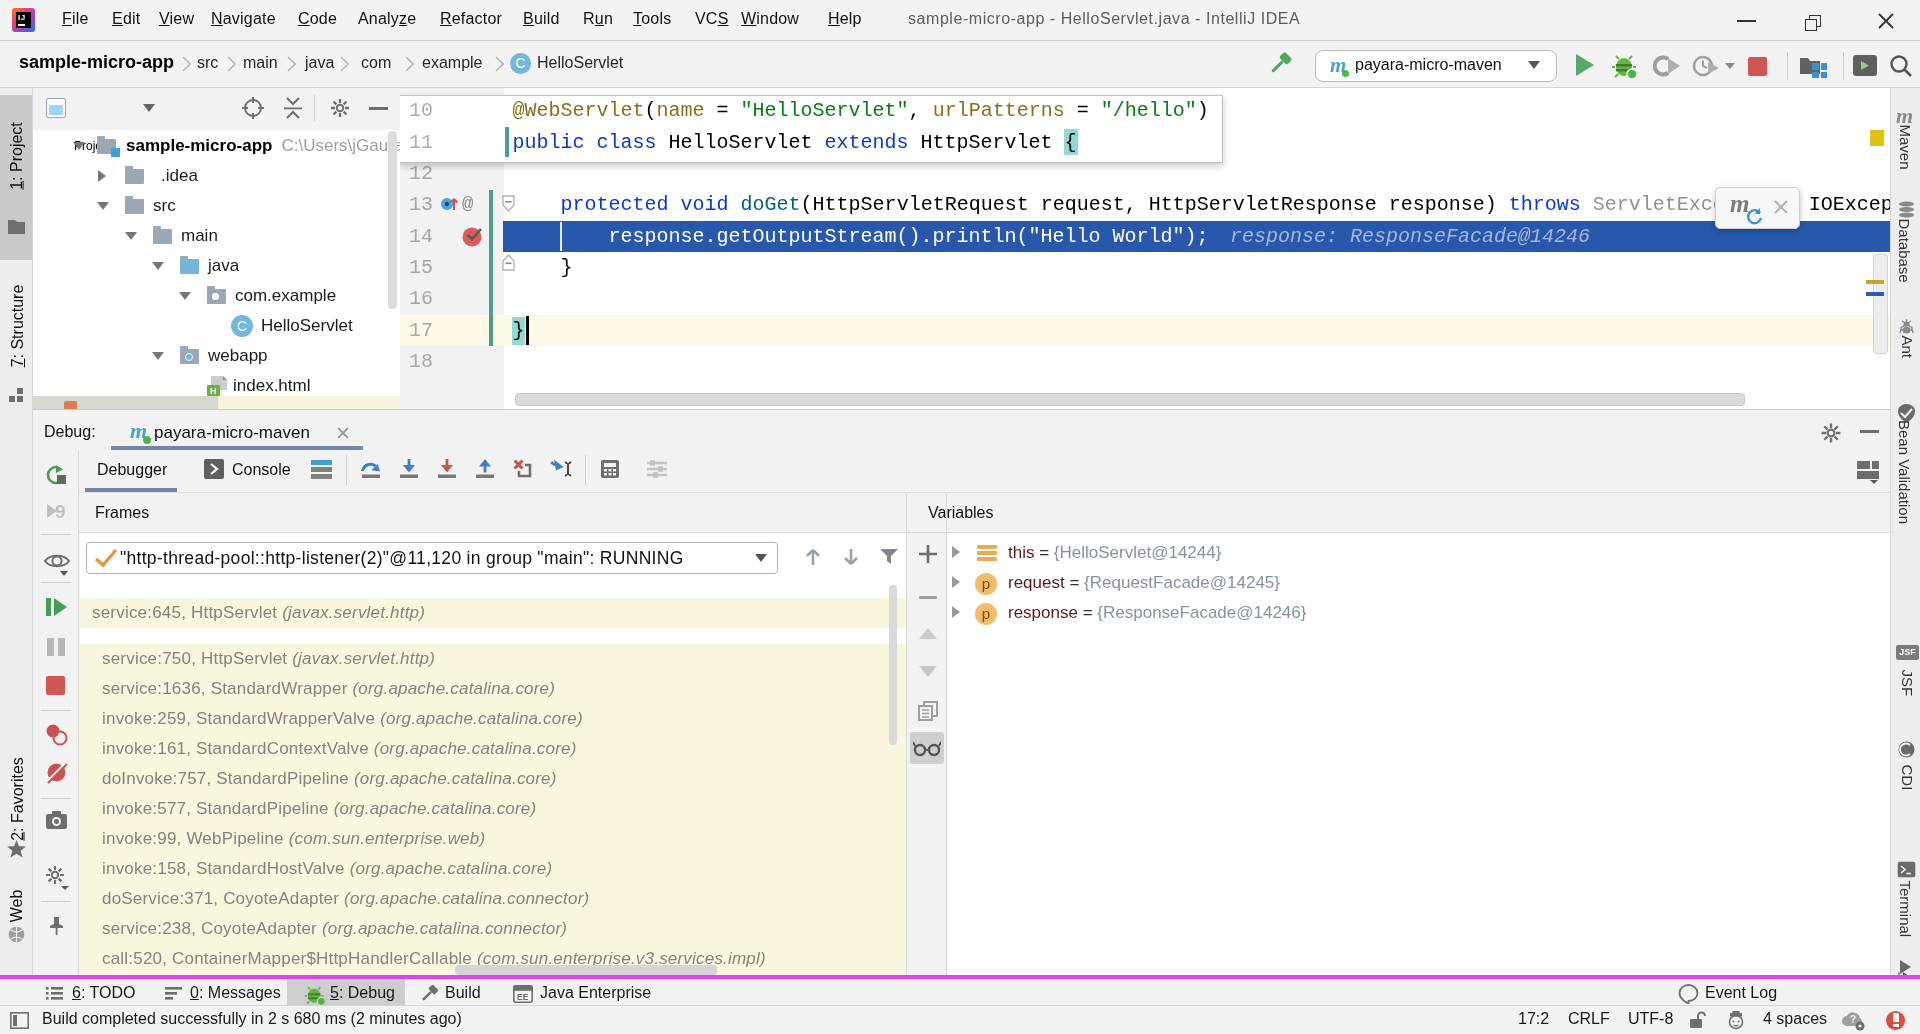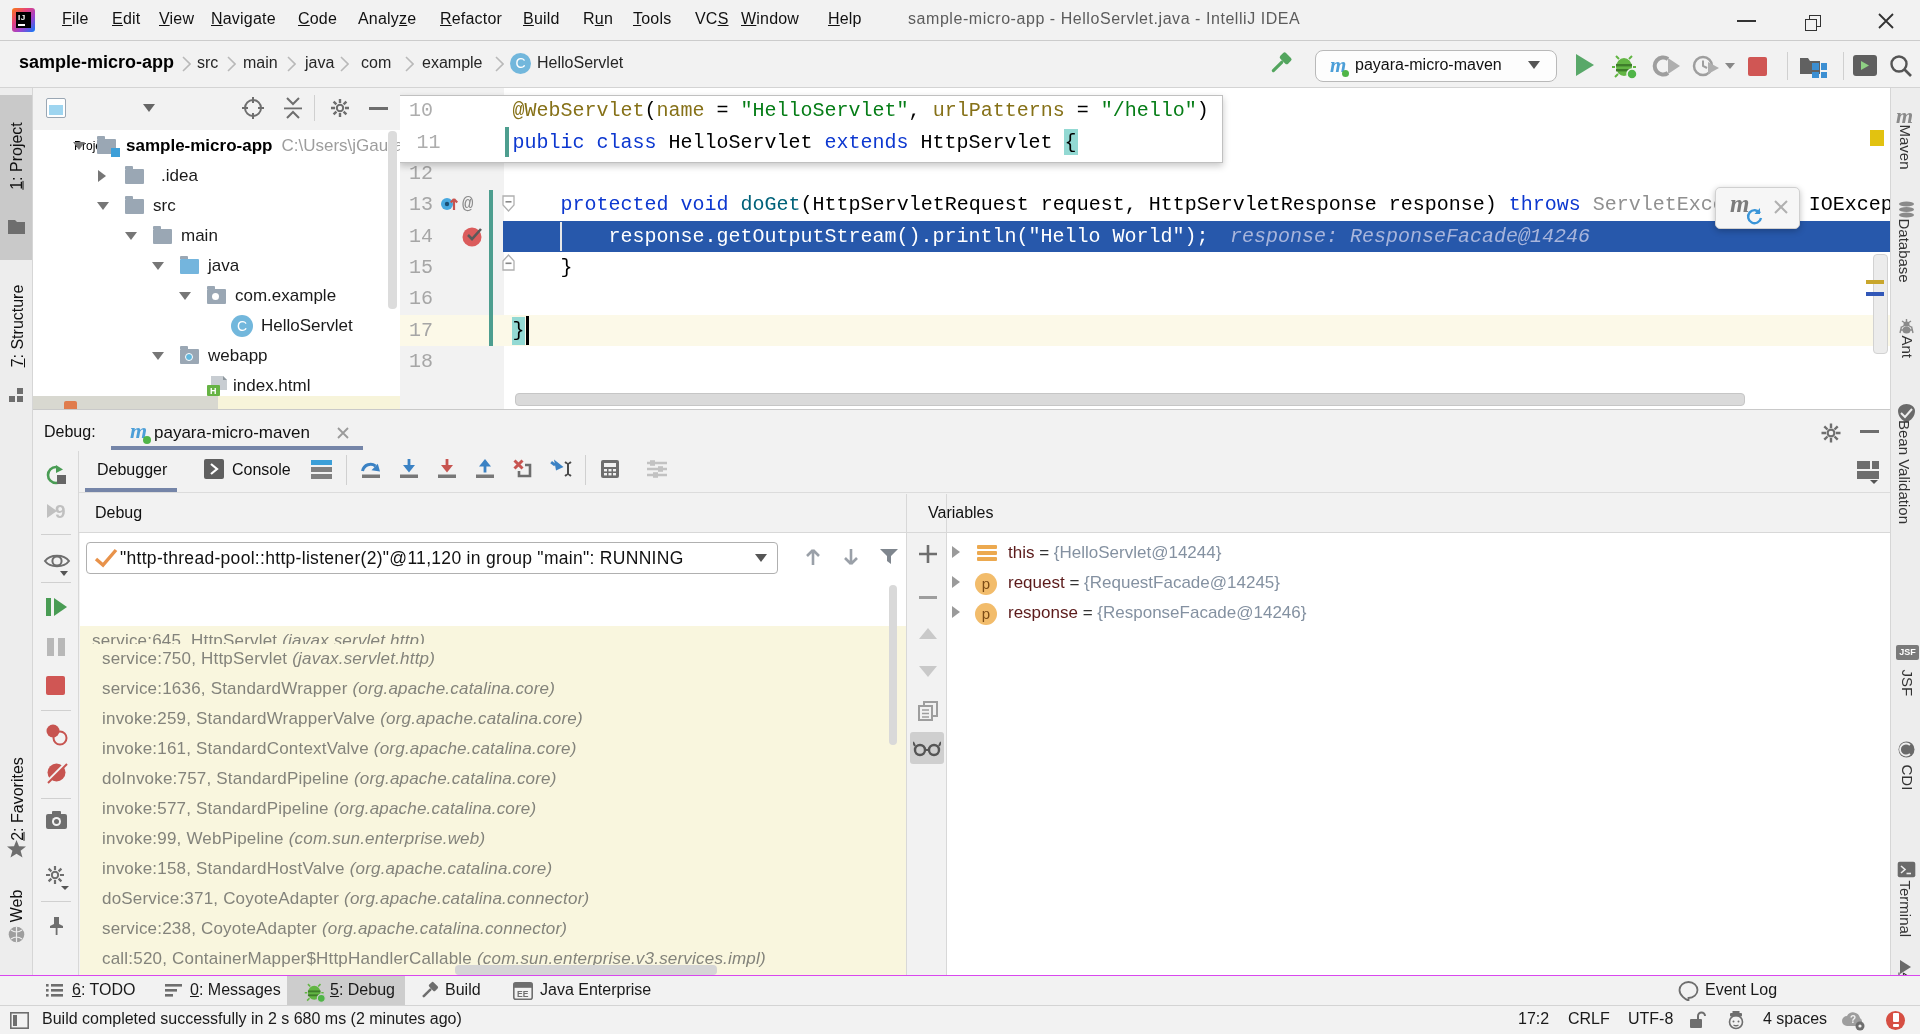--- a/index.html
+++ b/index.html
@@ -314,21 +314,21 @@
     <svg class="abs" style="left:1344px;top:118px;" width="20" height="20" viewBox="0 0 20 20">
       <path d="M16 7 A6.5 6.5 0 1 0 17 12" stroke="#3a95d8" stroke-width="2.4" fill="none"></path>
       <path d="M16 2 L16 8 L10.5 8 Z" fill="#3a95d8"></path>
     </svg>
     <svg class="abs" style="left:1372px;top:110px;" width="18" height="18" viewBox="0 0 18 18">
         <path d="M3 3 L15 15 M15 3 L3 15" stroke="#b0b0b0" stroke-width="2"></path>
       </svg>
 
     <div class="abs" style="left:-1px;top:7px;width:824px;height:68px;background:#ffffff;border:1px solid #c0c0c0;box-shadow:0 3px 7px rgba(0,0,0,0.22);"></div>
     <div class="lnum" style="left:0;top:7px;color:#adadad;">10</div>
-    <div class="lnum" style="left:12px;top:38.5px;color:#adadad;text-align:center;">11</div>
+    <div class="lnum" style="left:0;top:38.5px;color:#adadad;">11</div>
     <div class="abs" style="left:105px;top:39px;width:3.5px;height:30px;background:#4d9e8f;"></div>
     <div class="codeline" style="left:112.5px;top:7px;"><span class="ann">@WebServlet</span>(<span class="ann">name</span> = <span class="s">"HelloServlet"</span>, <span class="ann">urlPatterns</span> = <span class="s">"/hello"</span>)</div>
     <div class="abs" style="left:664px;top:41px;width:14px;height:26px;background:#93d9d3;"></div>
     <div class="codeline" style="left:112.5px;top:38.5px;"><span class="k">public</span> <span class="k">class</span> HelloServlet <span class="k">extends</span> HttpServlet {</div>
 
     <div class="abs" style="left:115px;top:305px;width:1230px;height:13px;background:#dadada;border:1px solid #c6c6c6;border-radius:4px;"></div>
 
     <div class="abs" style="left:1470px;top:42px;width:14px;height:16px;background:#e2c210;"></div>
     <div class="abs" style="left:1473px;top:166px;width:15px;height:100px;background:#ececec;border:1px solid #d2d2d2;border-radius:4px;"></div>
     <div class="abs" style="left:1466px;top:192px;width:18px;height:4px;background:#c8a62c;"></div>
@@ -507,21 +507,21 @@
         </g>
     </svg>
 
     <svg class="abs" style="left:1823px;top:48px;" width="24" height="26" viewBox="0 0 24 26">
       <rect x="1" y="3" width="13" height="8" fill="#6e6e6e"></rect>
         <rect x="16" y="3" width="7" height="8" fill="#6e6e6e"></rect>
       <rect x="1" y="13" width="22" height="8" fill="#6e6e6e"></rect>
       <path d="M14 22 L22 22 L18 26 Z" fill="#555"></path>
     </svg>
 
-    <div class="abs" style="left:62px;top:94px;font-size:16px;color:#111;">Debug</div>
+    <div class="abs" style="left:62px;top:94px;font-size:16px;color:#111;">Frames</div>
     <div class="abs" style="left:895px;top:94px;font-size:16px;color:#111;">Variables</div>
     <div class="abs" style="left:46px;top:122px;width:1811px;height:1px;background:#d8d8d8;"></div>
     <div class="abs" style="left:873px;top:84px;width:1px;height:482px;background:#d8d8d8;"></div>
 
     <div class="abs" style="left:47px;top:123px;width:826px;height:443px;background:#ffffff;"></div>
 
     <div class="abs" style="left:53px;top:132px;width:692px;height:32px;background:#fff;border:1px solid #b0b0b0;border-radius:4px;"></div>
     <svg class="abs" style="left:61px;top:138px;" width="24" height="20" viewBox="0 0 24 20">
         <path d="M2 11 L9 17 L22 2" stroke="#e8924a" stroke-width="3.4" fill="none"></path>
       </svg>
@@ -530,21 +530,21 @@
     <svg class="abs" style="left:769px;top:136px;" width="22" height="22" viewBox="0 0 22 22">
         <path d="M11 19 L11 4 M11 4 L5 10 M11 4 L17 10" stroke="#9aa0a8" stroke-width="2.6" fill="none"></path>
       </svg>
     <svg class="abs" style="left:807px;top:136px;" width="22" height="22" viewBox="0 0 22 22">
         <path d="M11 3 L11 18 M11 18 L5 12 M11 18 L17 12" stroke="#9aa0a8" stroke-width="2.6" fill="none"></path>
       </svg>
     <svg class="abs" style="left:845px;top:136px;" width="22" height="22" viewBox="0 0 22 22">
         <path d="M2 3 L20 3 L13 10 L13 18 L9 15 L9 10 Z" fill="#7f868e"></path>
       </svg>
 
-    <div class="frow" style="top:216px;padding-left:12px;">service:645, HttpServlet <i>(javax.servlet.http)</i></div>
+    <div class="frow" style="top:188px;padding-left:12px;">service:645, HttpServlet <i>(javax.servlet.http)</i></div>
     <div class="frow" style="top:234px;">service:750, HttpServlet <i>(javax.servlet.http)</i></div>
     <div class="frow" style="top:264px;">service:1636, StandardWrapper <i>(org.apache.catalina.core)</i></div>
     <div class="frow" style="top:294px;">invoke:259, StandardWrapperValve <i>(org.apache.catalina.core)</i></div>
     <div class="frow" style="top:324px;">invoke:161, StandardContextValve <i>(org.apache.catalina.core)</i></div>
     <div class="frow" style="top:354px;">doInvoke:757, StandardPipeline <i>(org.apache.catalina.core)</i></div>
     <div class="frow" style="top:384px;">invoke:577, StandardPipeline <i>(org.apache.catalina.core)</i></div>
     <div class="frow" style="top:414px;">invoke:99, WebPipeline <i>(com.sun.enterprise.web)</i></div>
     <div class="frow" style="top:444px;">invoke:158, StandardHostValve <i>(org.apache.catalina.core)</i></div>
     <div class="frow" style="top:474px;">doService:371, CoyoteAdapter <i>(org.apache.catalina.connector)</i></div>
     <div class="frow" style="top:504px;">service:238, CoyoteAdapter <i>(org.apache.catalina.connector)</i></div>
@@ -580,21 +580,21 @@
     </div>
     <div class="abs" style="left:975px;top:133px;font-size:17px;"><span style="color:#5b1a1a;">this</span><span style="color:#333;"> = </span><span style="color:#8491a1;">{HelloServlet@14244}</span></div>
     <div class="abs tri-r" style="left:919px;top:166px;border-left-color:#9a9a9a;"></div>
     <div class="abs" style="left:942px;top:163px;width:22px;height:22px;border-radius:50%;background:#f2bc6b;color:#7c4c16;font-size:15px;text-align:center;line-height:22px;">p</div>
     <div class="abs" style="left:975px;top:163px;font-size:17px;"><span style="color:#5b1a1a;">request</span><span style="color:#333;"> = </span><span style="color:#8491a1;">{RequestFacade@14245}</span></div>
     <div class="abs tri-r" style="left:919px;top:196px;border-left-color:#9a9a9a;"></div>
     <div class="abs" style="left:942px;top:193px;width:22px;height:22px;border-radius:50%;background:#f2bc6b;color:#7c4c16;font-size:15px;text-align:center;line-height:22px;">p</div>
     <div class="abs" style="left:975px;top:193px;font-size:17px;"><span style="color:#5b1a1a;">response</span><span style="color:#333;"> = </span><span style="color:#8491a1;">{ResponseFacade@14246}</span></div>
   </div>
 
-  <div class="abs" id="bottombar" style="left:0;top:975px;width:1920px;height:30px;background:#f2f2f2;border-top:1px solid #d946ef;">
+  <div class="abs" id="bottombar" style="left:0;top:975px;width:1920px;height:30px;background:#f2f2f2;border-top:4px solid #d946ef;">
     <svg class="abs" style="left:46px;top:7px;" width="17" height="15" viewBox="0 0 17 15">
       <g fill="#6e6e6e">
           <rect x="0" y="1" width="2.6" height="2.6"></rect>
           <rect x="0" y="6" width="2.6" height="2.6"></rect>
           <rect x="0" y="11" width="2.6" height="2.6"></rect>
       <rect x="5" y="1" width="12" height="2.6"></rect>
           <rect x="5" y="6" width="12" height="2.6"></rect>
           <rect x="5" y="11" width="12" height="2.6"></rect>
         </g>
     </svg>

